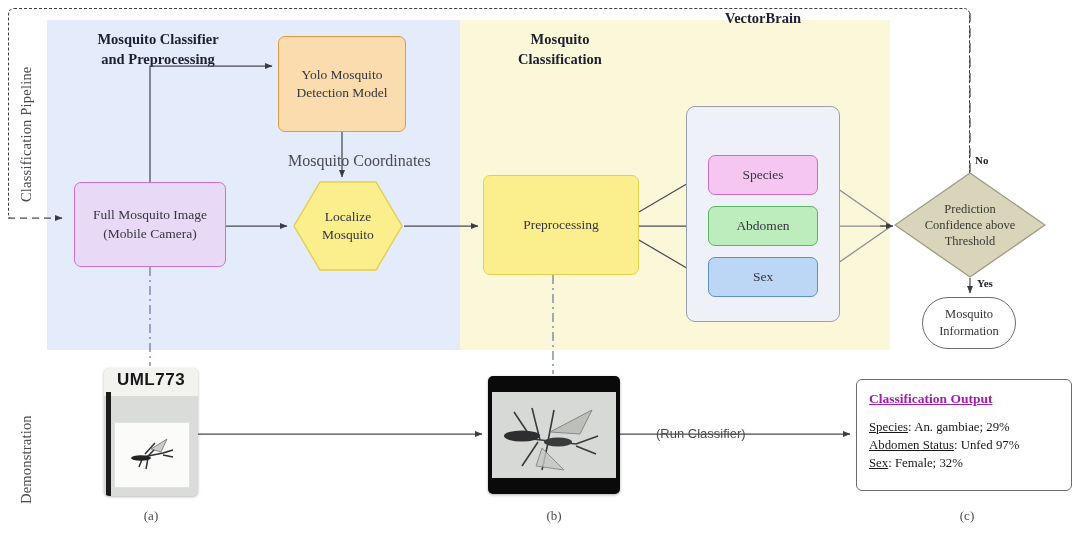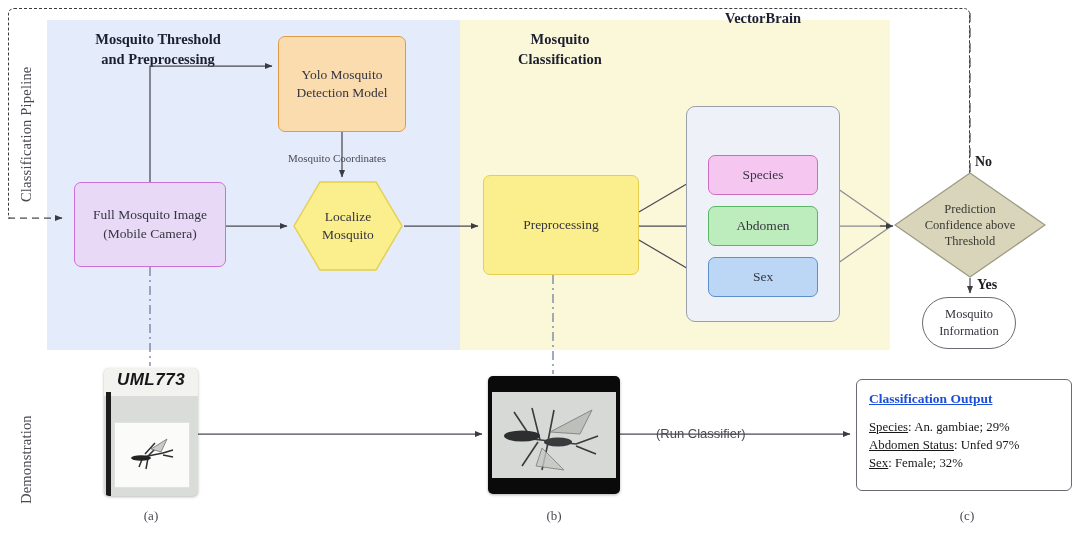--- a/index.html
+++ b/index.html
@@ -54,44 +54,44 @@
   .diamondwrap svg{position:absolute;left:0;top:0;}
   .dtext{position:absolute;left:0;top:0;width:152px;height:106px;display:flex;
      align-items:center;justify-content:center;text-align:center;font-size:12.5px;
      line-height:1.28;color:#3a3a33;}
 
   
   .n-info{left:922px;top:297px;width:94px;height:52px;background:#ffffff;
      border:1.3px solid #6a6a72;border-radius:26px;font-size:12.5px;}
 
   
-  .flag{font-weight:bold;font-size:14px;color:#1d1d22;}
-
-  
-  .edgelabel{font-size:11px;color:#4a4a52;white-space:nowrap;}
+  .flag{font-weight:bold;font-size:11px;color:#1d1d22;}
+
+  
+  .edgelabel{font-size:16px;color:#4a4a52;white-space:nowrap;}
   .runlabel{font-family:"Liberation Sans",sans-serif;font-size:13px;color:#4a4a52;white-space:nowrap;}
 
   
   .photoA{left:104px;top:368px;width:94px;height:128px;border-radius:5px;overflow:hidden;
      box-shadow:0 1px 3px rgba(0,0,0,.28);background:#d9dcd8;}
   .photoA .tape{position:absolute;left:0;top:0;width:94px;height:28px;background:#f2f2ef;}
   .photoA .tapetxt{position:absolute;left:0;top:2px;width:94px;text-align:center;
-     font-family:"Liberation Sans",sans-serif;font-weight:bold;font-size:17px;color:#17171a;letter-spacing:.5px;font-style:italic;}
+     font-family:"Liberation Sans",sans-serif;font-weight:bold;font-size:17px;color:#17171a;letter-spacing:.5px;}
   .photoA .tray{position:absolute;left:10px;top:54px;width:74px;height:64px;background:#fbfbfa;
      border:1px solid #dfe2de;}
   .photoA .blackbar{position:absolute;left:2px;top:24px;width:5px;height:106px;background:#1b1b1b;}
 
   .photoB{left:488px;top:376px;width:132px;height:118px;background:#0a0a0a;border-radius:5px;
      overflow:hidden;box-shadow:0 1px 3px rgba(0,0,0,.3);}
   .photoB .inner{position:absolute;left:4px;top:16px;width:124px;height:86px;background:#d7d9d6;}
 
   
   .outcard{left:856px;top:379px;width:216px;height:112px;background:#ffffff;
      border:1.2px solid #6a6a72;border-radius:6px;box-sizing:border-box;padding:11px 12px;}
-  .outcard h4{margin:0 0 11px 0;font-size:13.5px;font-weight:bold;color:#1d4ed8;
+  .outcard h4{margin:0 0 11px 0;font-size:13.5px;font-weight:bold;color:#a21caf;
      text-decoration:underline;}
   .outline{font-size:12.8px;color:#17171a;line-height:1.42;}
   .outline u{text-decoration:underline;}
 
   .caption{font-size:13px;color:#4a4a52;text-align:center;width:80px;}
 
   svg.overlay{position:absolute;left:0;top:0;width:1080px;height:536px;pointer-events:none;}
 </style>
 </head>
 <body>
@@ -100,21 +100,21 @@
 
   <div class="abs panel-blue"></div>
   <div class="abs panel-yellow"></div>
 
   <div class="abs dashed-box"></div>
 
   <div class="abs vlabel" style="left:18px;top:52px;height:150px;">Classification Pipeline</div>
   <div class="abs vlabel" style="left:18px;top:392px;height:112px;">Demonstration</div>
 
   <div class="abs band-title" style="left:58px;top:30px;width:200px;">
-    <div>Mosquito Threshold</div>
+    <div>Mosquito Classifier</div>
     <div>and Preprocessing</div>
   </div>
   <div class="abs band-title" style="left:470px;top:30px;width:180px;">
     <div>Mosquito</div>
     <div>Classification</div>
   </div>
 
   <svg class="overlay">
     <defs>
       <marker id="ah" markerWidth="9" markerHeight="9" refX="7.5" refY="3.2" orient="auto" markerUnits="userSpaceOnUse">

